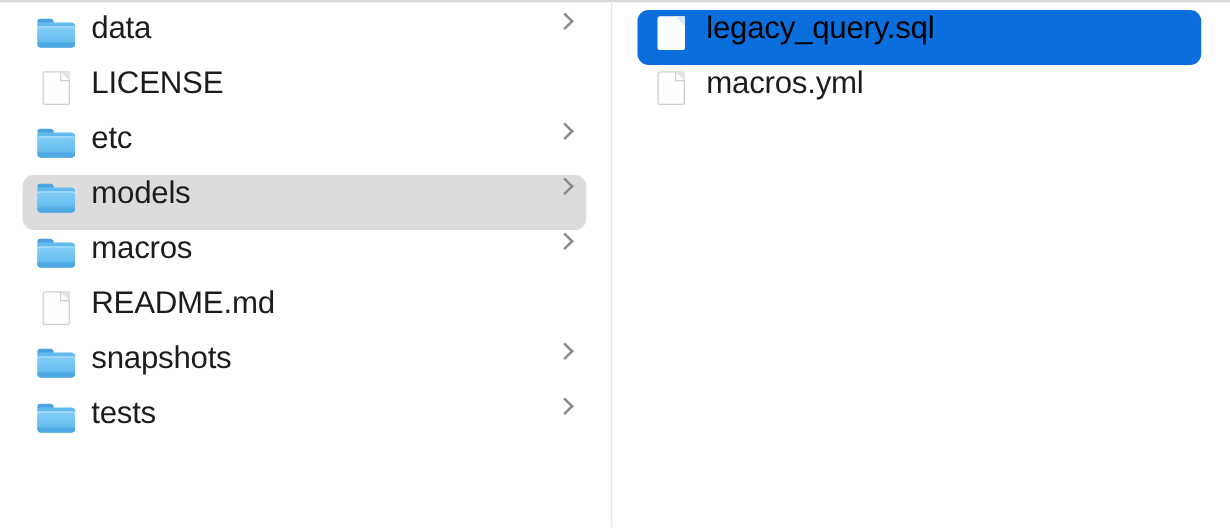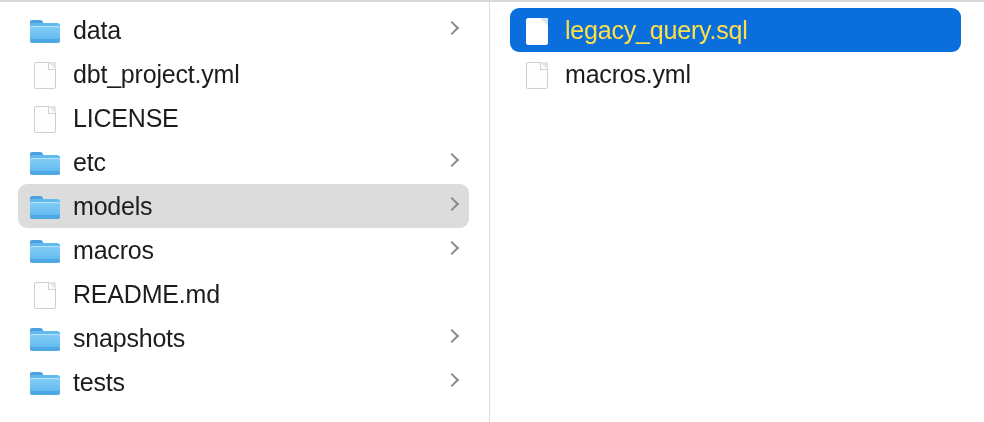--- a/index.html
+++ b/index.html
@@ -39,21 +39,20 @@
     background: #ffffff;
     padding-top: 6px;
   }
   #column-0 { width: 490px; border-right: 1px solid #dcdcdc; }
   #column-1 { width: 493px; }
 
   .row {
     position: relative;
     height: 44px;
     display: flex;
-    align-items: center;
     box-sizing: border-box;
     border-radius: 9px;
     margin: 0 20px 0 18px;
     padding-left: 10px;
     padding-right: 10px;
   }
   #column-1 .row { margin: 0 22px 0 20px; }
 
   .row.sel-inactive { background: #dcdcdc; }
   .row.sel-active   { background: #0b6edd; }
@@ -143,21 +142,21 @@
     margin-left: 11px;
     font-size: 25px;
     line-height: 28px;
     color: #1c1c1e;
     letter-spacing: -0.2px;
     white-space: nowrap;
     overflow: hidden;
     text-overflow: ellipsis;
     flex: 1 1 auto;
   }
-  .row.sel-active .label { color: #fde047; }
+  .row.sel-active .label { color: #000000; }
 
   .chevron {
     flex: 0 0 auto;
     width: 14px;
     height: 22px;
     margin-left: 8px;
     position: relative;
   }
   .chevron i {
     position: absolute;
@@ -191,133 +190,122 @@
         </span>
       </div>
       <div class="row">
         <span class="icon-wrap">
           <span class="doc">
             <span class="page"></span>
             <span class="fold"></span>
             <span class="foldline"></span>
           </span>
         </span>
-        <span class="label">dbt_project.yml</span>
+        <span class="label">LICENSE</span>
         <span class="chevron hidden"></span>
+      </div>
+      <div class="row">
+        <span class="icon-wrap">
+          <span class="folder">
+            <span class="tab"></span>
+            <span class="back"></span>
+            <span class="front"></span>
+            <span class="lip"></span>
+          </span>
+        </span>
+        <span class="label">etc</span>
+        <span class="chevron">
+          <i></i>
+        </span>
+      </div>
+      <div class="row sel-inactive">
+        <span class="icon-wrap">
+          <span class="folder">
+            <span class="tab"></span>
+            <span class="back"></span>
+            <span class="front"></span>
+            <span class="lip"></span>
+          </span>
+        </span>
+        <span class="label">models</span>
+        <span class="chevron">
+          <i></i>
+        </span>
+      </div>
+      <div class="row">
+        <span class="icon-wrap">
+          <span class="folder">
+            <span class="tab"></span>
+            <span class="back"></span>
+            <span class="front"></span>
+            <span class="lip"></span>
+          </span>
+        </span>
+        <span class="label">macros</span>
+        <span class="chevron">
+          <i></i>
+        </span>
       </div>
       <div class="row">
         <span class="icon-wrap">
           <span class="doc">
             <span class="page"></span>
             <span class="fold"></span>
             <span class="foldline"></span>
           </span>
         </span>
-        <span class="label">LICENSE</span>
+        <span class="label">README.md</span>
         <span class="chevron hidden"></span>
       </div>
       <div class="row">
         <span class="icon-wrap">
           <span class="folder">
             <span class="tab"></span>
             <span class="back"></span>
             <span class="front"></span>
             <span class="lip"></span>
           </span>
         </span>
-        <span class="label">etc</span>
-        <span class="chevron">
-          <i></i>
-        </span>
-      </div>
-      <div class="row sel-inactive">
-        <span class="icon-wrap">
-          <span class="folder">
-            <span class="tab"></span>
-            <span class="back"></span>
-            <span class="front"></span>
-            <span class="lip"></span>
-          </span>
-        </span>
-        <span class="label">models</span>
-        <span class="chevron">
-          <i></i>
-        </span>
-      </div>
-      <div class="row">
-        <span class="icon-wrap">
-          <span class="folder">
-            <span class="tab"></span>
-            <span class="back"></span>
-            <span class="front"></span>
-            <span class="lip"></span>
-          </span>
-        </span>
-        <span class="label">macros</span>
-        <span class="chevron">
-          <i></i>
-        </span>
-      </div>
-      <div class="row">
+        <span class="label">snapshots</span>
+        <span class="chevron">
+          <i></i>
+        </span>
+      </div>
+      <div class="row">
+        <span class="icon-wrap">
+          <span class="folder">
+            <span class="tab"></span>
+            <span class="back"></span>
+            <span class="front"></span>
+            <span class="lip"></span>
+          </span>
+        </span>
+        <span class="label">tests</span>
+        <span class="chevron">
+          <i></i>
+        </span>
+      </div>
+    </div>
+  <div class="column" id="column-1">
+      <div class="row sel-active">
         <span class="icon-wrap">
           <span class="doc">
             <span class="page"></span>
             <span class="fold"></span>
             <span class="foldline"></span>
           </span>
         </span>
-        <span class="label">README.md</span>
+        <span class="label">legacy_query.sql</span>
         <span class="chevron hidden"></span>
       </div>
       <div class="row">
-        <span class="icon-wrap">
-          <span class="folder">
-            <span class="tab"></span>
-            <span class="back"></span>
-            <span class="front"></span>
-            <span class="lip"></span>
-          </span>
-        </span>
-        <span class="label">snapshots</span>
-        <span class="chevron">
-          <i></i>
-        </span>
-      </div>
-      <div class="row">
-        <span class="icon-wrap">
-          <span class="folder">
-            <span class="tab"></span>
-            <span class="back"></span>
-            <span class="front"></span>
-            <span class="lip"></span>
-          </span>
-        </span>
-        <span class="label">tests</span>
-        <span class="chevron">
-          <i></i>
-        </span>
-      </div>
-    </div>
-  <div class="column" id="column-1">
-      <div class="row sel-active">
         <span class="icon-wrap">
           <span class="doc">
             <span class="page"></span>
             <span class="fold"></span>
             <span class="foldline"></span>
           </span>
         </span>
-        <span class="label">legacy_query.sql</span>
-        <span class="chevron hidden"></span>
-      </div>
-      <div class="row">
-        <span class="icon-wrap">
-          <span class="doc">
-            <span class="page"></span>
-            <span class="fold"></span>
-            <span class="foldline"></span>
-          </span>
-        </span>
         <span class="label">macros.yml</span>
         <span class="chevron hidden"></span>
       </div>
     </div>
 </div>
 
 </body></html>

